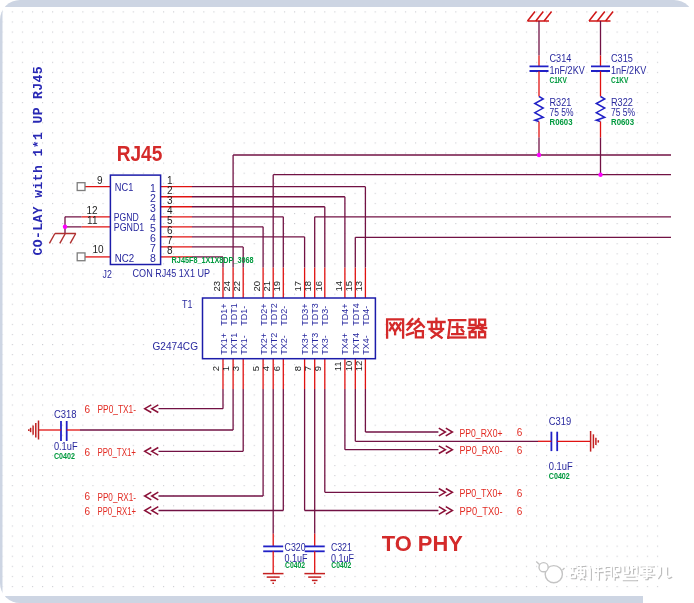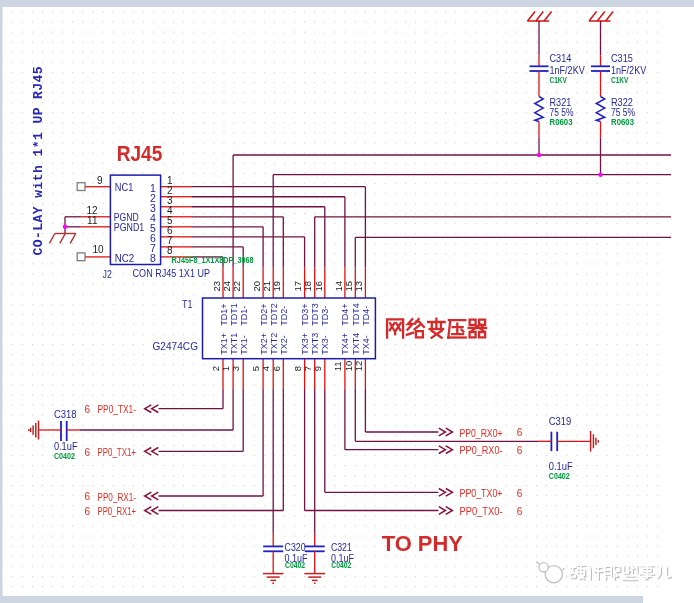--- a/index.html
+++ b/index.html
@@ -1,15 +1,15 @@
 <!DOCTYPE html>
 <html><head><meta charset="utf-8"><title>schematic</title>
 <style>
   html,body{margin:0;padding:0;background:#fff;}
-  #c{width:694px;height:603px;overflow:hidden;}
+  #c{width:694px;height:603px;overflow:hidden;border-radius:20px;}
 </style></head>
 <body>
 <div id="c"><svg width="694" height="603" viewBox="0 0 694 603">
       <rect x="0" y="0" width="694" height="603" fill="#ffffff"></rect>
       <defs>
         <pattern id="g" width="10.08" height="10.08" patternUnits="userSpaceOnUse" x="1.7" y="1.3">
           <rect x="0" y="0" width="1.1" height="1.1" fill="#cbccd1"></rect>
         </pattern>
       </defs>
       <rect x="2.5" y="7" width="663" height="589" fill="url(#g)"></rect>

